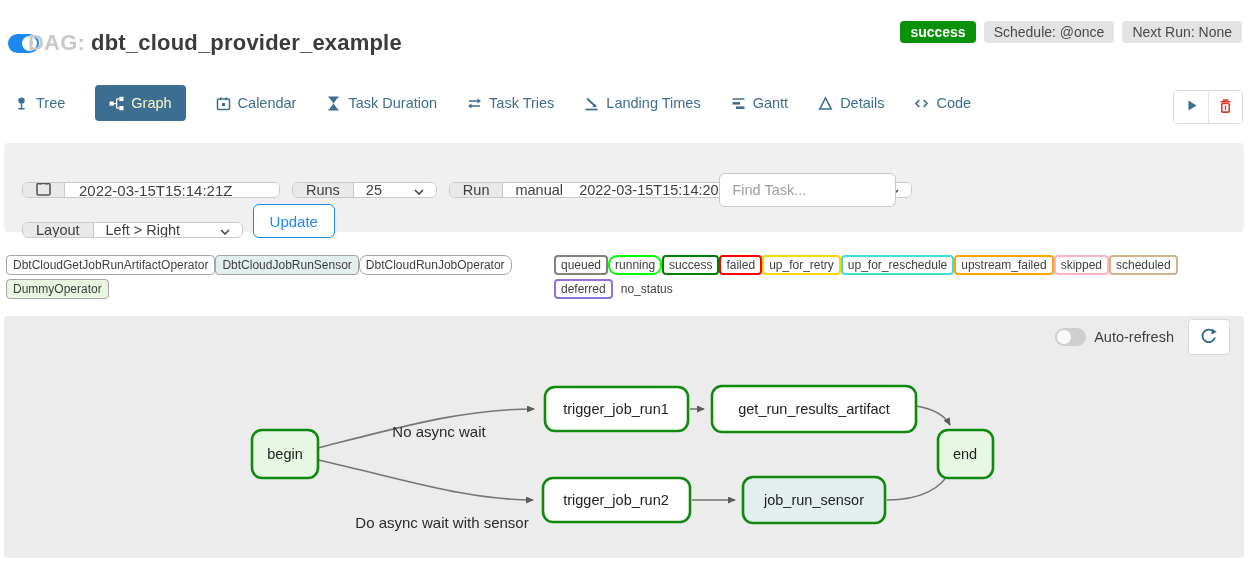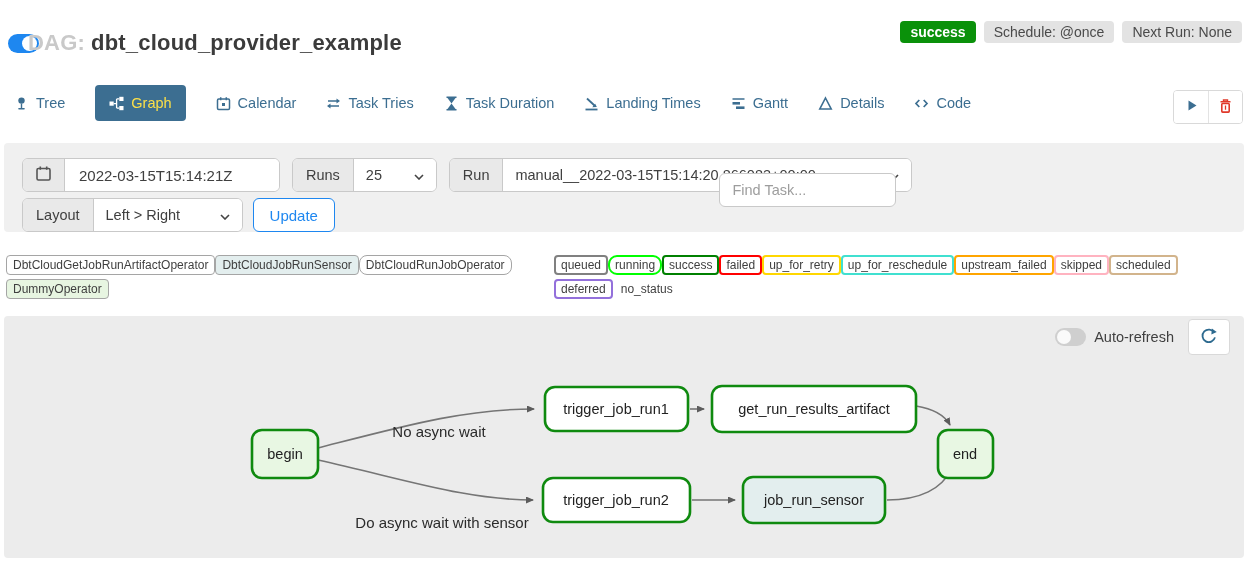--- a/index.html
+++ b/index.html
@@ -14,31 +14,31 @@
   .dag-prefix { color:#c9c9c9; margin-right:6px; }
   .dag-name { color:#3b3b3b; }
   .hdr-badges { position:absolute; top:21px; right:6px; display:flex; gap:8px; align-items:center; }
   .badge { font-size:14px; padding:3px 10px; border-radius:4px; white-space:nowrap; }
   .badge-success { color:#fff; font-weight:bold; }
   .badge-gray { background:#e3e3e3; color:#4a4a4a; }
 
   
   .tabs { position:absolute; left:14px; top:85px; right:60px; display:flex; gap:30px; }
   .tab { display:flex; align-items:center; gap:7px; color:#3c6e91; font-size:14.5px; font-weight:500; padding:10px 0; cursor:pointer; white-space:nowrap; }
-  .tab.active { background:#3c6e91; color:#fde047; padding:10px 14px; border-radius:4px; }
+  .tab.active { background:#3c6e91; color:#fef9c3; padding:10px 14px; border-radius:4px; }
   .ticon { display:inline-flex; width:15px; height:15px; }
   .actions { position:absolute; right:5px; top:90px; display:flex; border:1px solid #d9d9d9; border-radius:4px; overflow:hidden; background:#fff; }
   .act { width:34px; height:32px; background:#fff; border:none; display:flex; align-items:center; justify-content:center; cursor:pointer; }
   .act + .act { border-left:1px solid #e3e3e3; }
 
   
   .filterbar { position:absolute; left:4px; top:143px; width:1240px; height:89px; background:#f0f0f0; border-radius:4px; }
   .frow1 { position:absolute; left:18px; top:15px; display:flex; gap:12px; align-items:center; }
   .frow2 { position:absolute; left:18px; top:55px; display:flex; gap:10px; align-items:flex-end; }
-  .group { display:inline-flex; align-items:stretch; border:1px solid #c9c9c9; border-radius:6px; overflow:hidden; background:#fff; height:34px; }
+  .group { display:inline-flex; align-items:stretch; border:1px solid #c9c9c9; border-radius:6px; overflow:hidden; background:#fff; height:16px;margin-top:24px; }
   .glabel { background:#e9e9e9; color:#3f3f3f; font-size:14.5px; display:flex; align-items:center; padding:0 13px; border-right:1px solid #c9c9c9; white-space:nowrap; }
   .gicon { background:#e9e9e9; border:none; width:42px; display:flex; align-items:center; justify-content:center; border-right:1px solid #c9c9c9; cursor:pointer; }
   .ginput { border:none; outline:none; font-size:15px; color:#3f3f3f; padding:0 14px; width:214px; font-family:inherit; background:#fff; }
   .gselect { display:flex; align-items:center; justify-content:space-between; gap:10px; padding:0 12px; font-size:14.5px; color:#404040; cursor:pointer; background:#fff; white-space:nowrap; }
   .sel-runs { width:82px; }
   .sel-run { width:408px; }
   .sel-layout { width:148px; }
   .find { position:absolute; right:16px; top:15px; width:177px; height:34px; border:1px solid #c9c9c9; border-radius:6px; font-size:14.5px; padding:0 12px; color:#3f3f3f; outline:none; font-family:inherit; background:#fff; }
   .find::placeholder { color:#9d9d9d; }
   .update { height:34px; padding:0 16px; background:#fff; border:1.5px solid #1e87f0; border-radius:6px; color:#1e87f0; font-size:15px; cursor:pointer; font-family:inherit; }
@@ -110,37 +110,37 @@
             <rect x="1.5" y="3" width="12" height="10.5" rx="1.2" fill="none" stroke="#3c6e91" stroke-width="1.5"></rect>
             <path d="M4.7 1.2 V4.2 M10.3 1.2 V4.2" stroke="#3c6e91" stroke-width="1.5"></path>
             <rect x="6" y="7" width="3" height="3" fill="#3c6e91"></rect>
           </svg>
         </span>
       <span>Calendar</span>
     </div>
     <div class="tab">
       <span class="ticon">
           <svg viewBox="0 0 15 15">
+            <path d="M2.5 1.2 H12.5 M2.5 13.8 H12.5" stroke="#3c6e91" stroke-width="1.6"></path>
+            <polygon points="3.5,2 11.5,2 7.5,7.5" fill="#3c6e91"></polygon>
+            <polygon points="3.5,13 11.5,13 7.5,7.5" fill="#3c6e91"></polygon>
+          </svg>
+        </span>
+      <span>Task Duration</span>
+    </div>
+    <div class="tab">
+      <span class="ticon">
+          <svg viewBox="0 0 15 15">
             <path d="M2 5 H11" stroke="#3c6e91" stroke-width="1.5" fill="none"></path>
             <polygon points="10.5,2.5 14,5 10.5,7.5" fill="#3c6e91"></polygon>
             <path d="M13 10 H4" stroke="#3c6e91" stroke-width="1.5" fill="none"></path>
             <polygon points="4.5,7.5 1,10 4.5,12.5" fill="#3c6e91"></polygon>
           </svg>
         </span>
       <span>Task Tries</span>
-    </div>
-    <div class="tab">
-      <span class="ticon">
-          <svg viewBox="0 0 15 15">
-            <path d="M2.5 1.2 H12.5 M2.5 13.8 H12.5" stroke="#3c6e91" stroke-width="1.6"></path>
-            <polygon points="3.5,2 11.5,2 7.5,7.5" fill="#3c6e91"></polygon>
-            <polygon points="3.5,13 11.5,13 7.5,7.5" fill="#3c6e91"></polygon>
-          </svg>
-        </span>
-      <span>Task Duration</span>
     </div>
     <div class="tab">
       <span class="ticon">
           <svg viewBox="0 0 15 15">
             <path d="M1.5 13.5 H13.5" stroke="#3c6e91" stroke-width="1.8"></path>
             <path d="M3 2.5 L10.5 9.5" stroke="#3c6e91" stroke-width="1.8"></path>
             <polygon points="8.2,11.2 12.8,11 11.2,7.8" fill="#3c6e91"></polygon>
           </svg>
         </span>
       <span>Landing Times</span>

